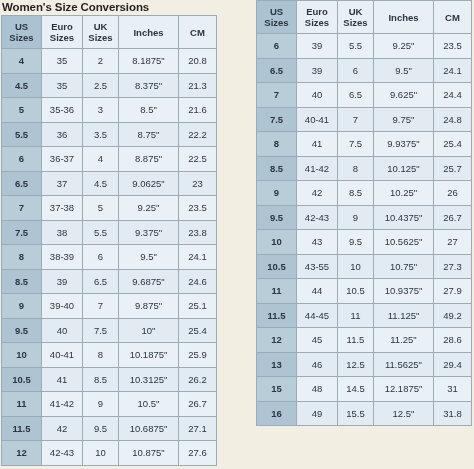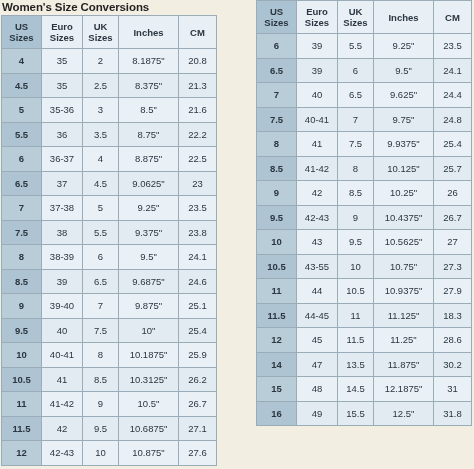--- a/index.html
+++ b/index.html
@@ -362,35 +362,35 @@
             <td>44</td>
             <td>10.5</td>
             <td>10.9375"</td>
             <td>27.9</td>
           </tr>
           <tr>
             <td class="col-us">11.5</td>
             <td>44-45</td>
             <td>11</td>
             <td>11.125"</td>
-            <td>18.3</td>
+            <td>49.2</td>
           </tr>
           <tr>
             <td class="col-us">12</td>
             <td>45</td>
             <td>11.5</td>
             <td>11.25"</td>
             <td>28.6</td>
           </tr>
           <tr>
-            <td class="col-us">14</td>
-            <td>47</td>
-            <td>13.5</td>
-            <td>11.875"</td>
-            <td>30.2</td>
+            <td class="col-us">13</td>
+            <td>46</td>
+            <td>12.5</td>
+            <td>11.5625"</td>
+            <td>29.4</td>
           </tr>
           <tr>
             <td class="col-us">15</td>
             <td>48</td>
             <td>14.5</td>
             <td>12.1875"</td>
             <td>31</td>
           </tr>
           <tr>
             <td class="col-us">16</td>

